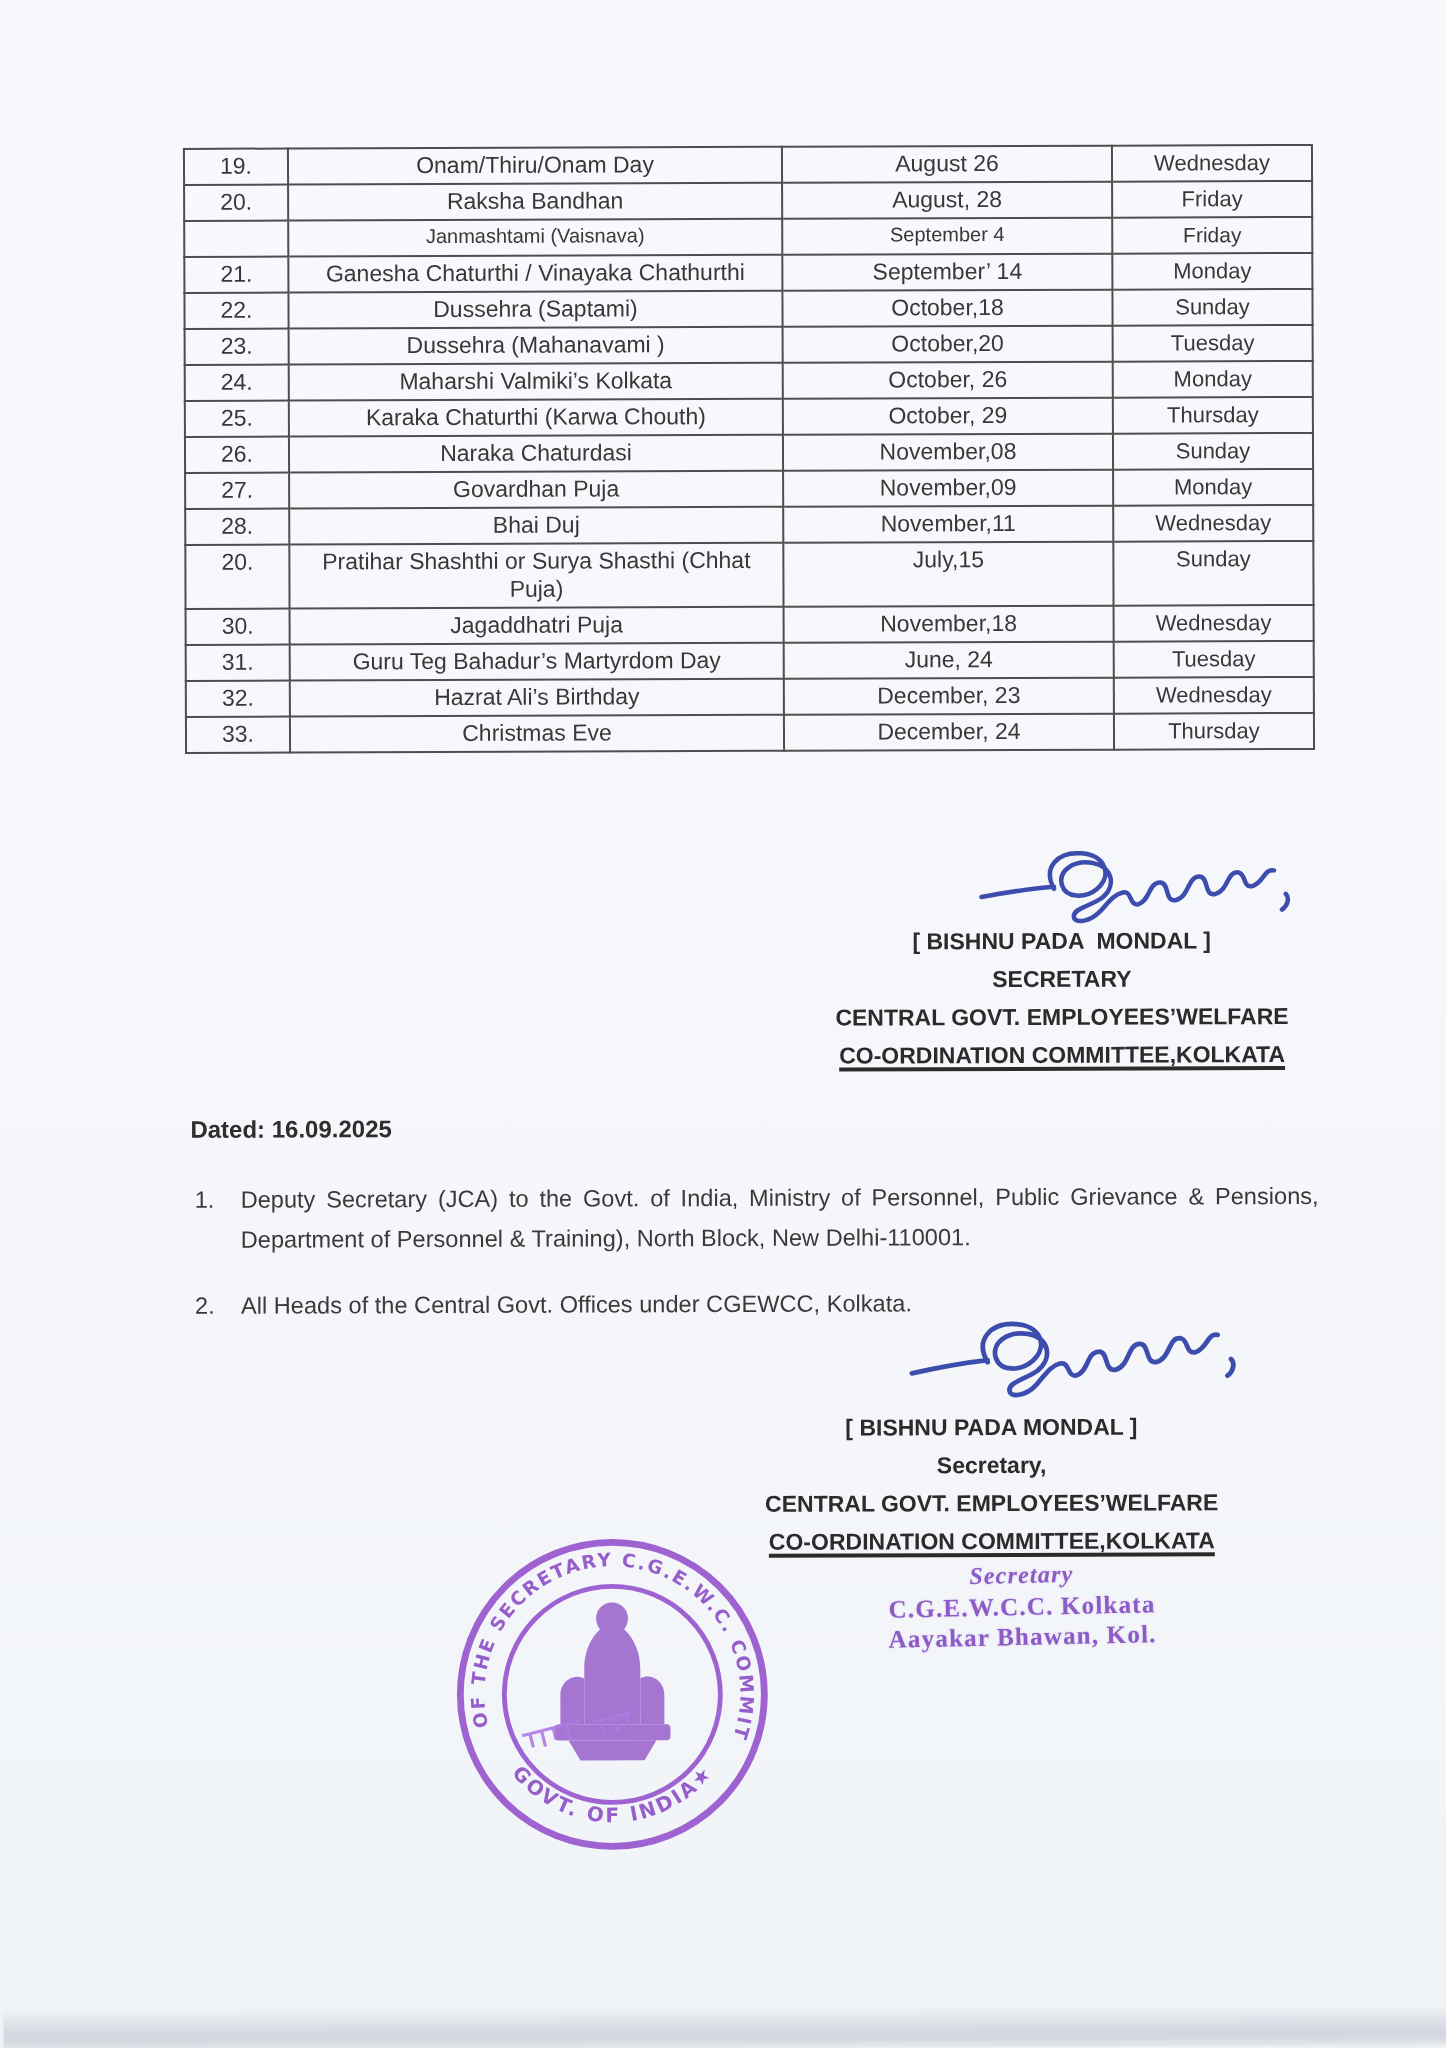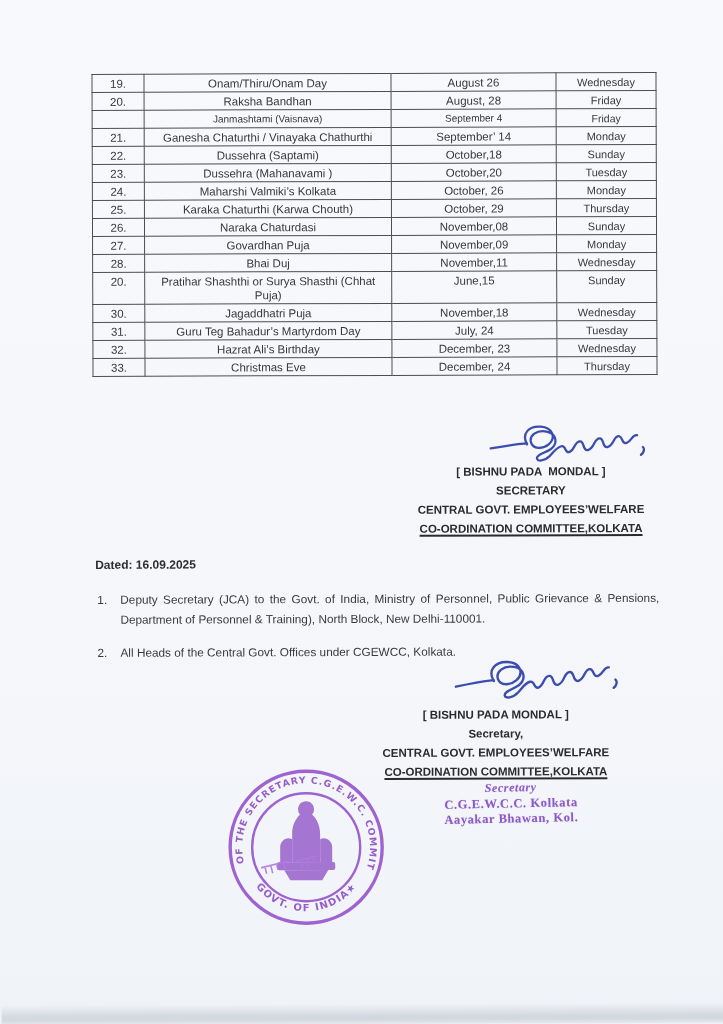--- a/index.html
+++ b/index.html
@@ -141,33 +141,33 @@
           </tr>
           <tr>
             <td class="cell-no">28.</td>
             <td class="cell-holiday">Bhai Duj</td>
             <td class="cell-date">November,11</td>
             <td class="cell-day">Wednesday</td>
           </tr>
           <tr>
             <td class="cell-no">20.</td>
             <td class="cell-holiday">Pratihar Shashthi or Surya Shasthi (Chhat Puja)</td>
-            <td class="cell-date">June,15</td>
+            <td class="cell-date">July,15</td>
             <td class="cell-day">Sunday</td>
           </tr>
           <tr>
             <td class="cell-no">30.</td>
             <td class="cell-holiday">Jagaddhatri Puja</td>
             <td class="cell-date">November,18</td>
             <td class="cell-day">Wednesday</td>
           </tr>
           <tr>
             <td class="cell-no">31.</td>
             <td class="cell-holiday">Guru Teg Bahadur’s Martyrdom Day</td>
-            <td class="cell-date">July, 24</td>
+            <td class="cell-date">June, 24</td>
             <td class="cell-day">Tuesday</td>
           </tr>
           <tr>
             <td class="cell-no">32.</td>
             <td class="cell-holiday">Hazrat Ali’s Birthday</td>
             <td class="cell-date">December, 23</td>
             <td class="cell-day">Wednesday</td>
           </tr>
           <tr>
             <td class="cell-no">33.</td>

